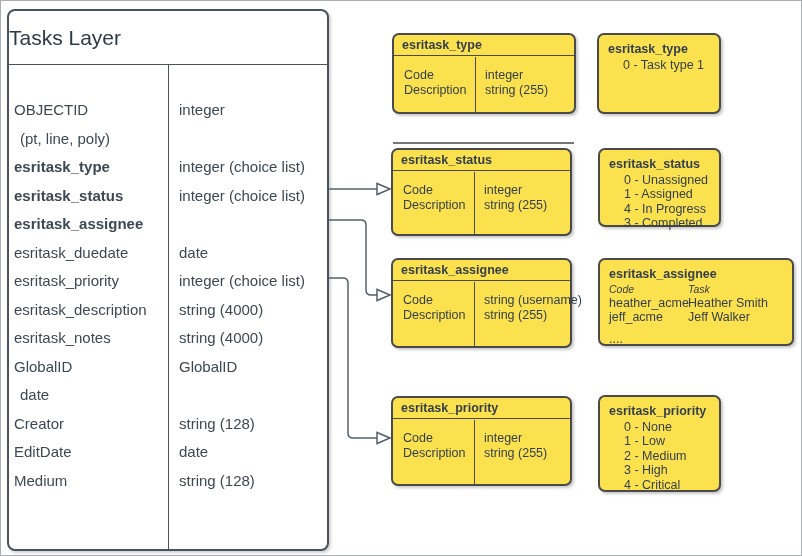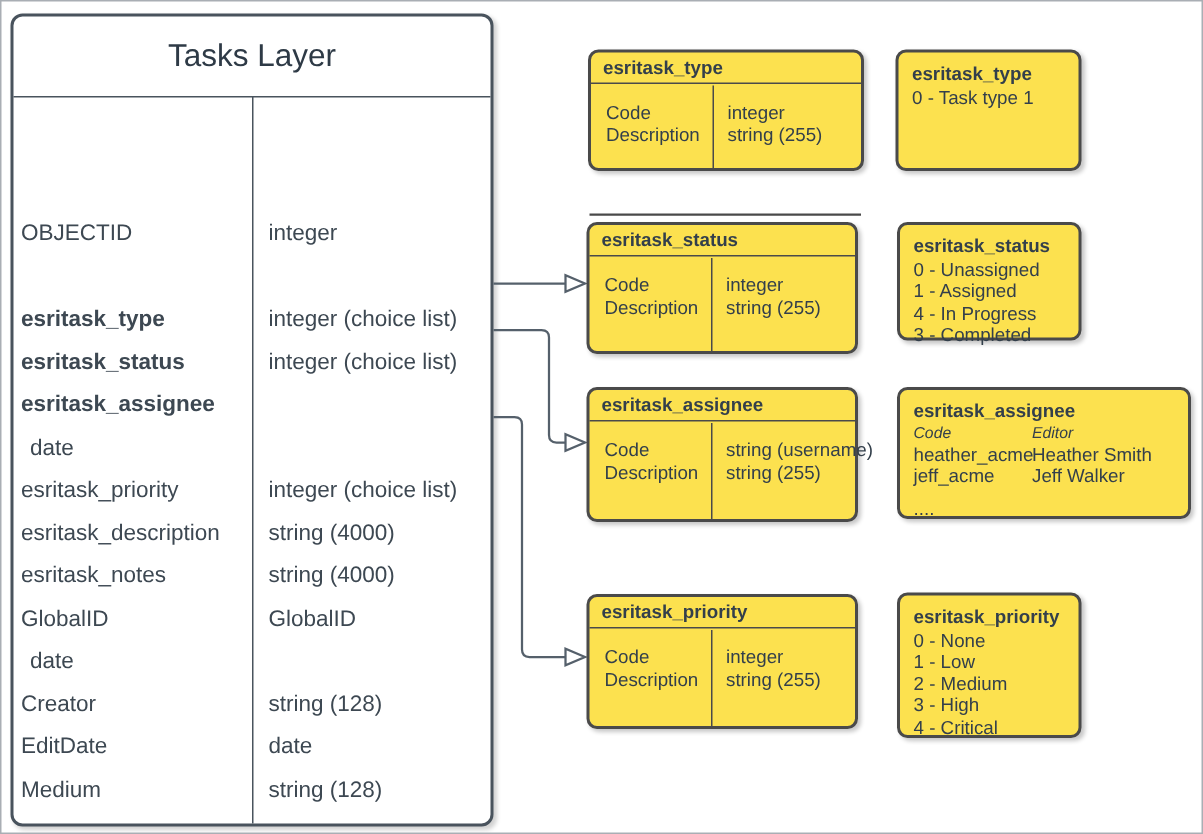--- a/index.html
+++ b/index.html
@@ -9,25 +9,25 @@
     font-family:"Liberation Sans", sans-serif;color:#333f4b;
   }
   
   .tasks{
     position:absolute;left:6px;top:8px;width:322px;height:542px;
     background:#fff;border:2px solid #49535d;border-radius:8px;
     box-shadow:2px 2px 3px rgba(0,0,0,0.18);box-sizing:border-box;
   }
   .tasks-title{
     position:absolute;top:0;left:0;right:0;height:53px;line-height:53px;
-    text-align:center;font-size:21px;color:#2e3a46;
+    text-align:left;font-size:21px;color:#2e3a46;
   }
   .tasks-hdiv{position:absolute;top:53px;left:0;right:0;border-top:1.5px solid #49535d;}
   .tasks-vdiv{position:absolute;top:53px;bottom:0;left:159px;border-left:1.5px solid #49535d;}
-  .tasks-rows{position:absolute;top:85px;left:0;right:0;margin-top:46px;}
+  .tasks-rows{position:absolute;top:85px;left:0;right:0;}
   .trow{display:flex;height:28.5px;line-height:28.5px;font-size:15px;color:#3d4852;}
   .trow .fname{width:159px;padding-left:5px;box-sizing:border-box;white-space:nowrap;}
   .trow .ftype{padding-left:11px;white-space:nowrap;}
   .trow.bold .fname{font-weight:bold;}
   
   .defbox{
     position:absolute;background:#fce14f;border:2px solid #4a4a4a;border-radius:7px;
     box-shadow:2px 2px 3px rgba(0,0,0,0.22);box-sizing:border-box;
   }
   .defbox .hd{
@@ -39,21 +39,21 @@
   .defbox .col{position:absolute;top:11px;font-size:12.5px;line-height:15px;color:#333f4b;white-space:nowrap;}
   .defbox .col-l{left:10px;}
   .defbox .col-r{left:91px;}
   
   .valbox{
     position:absolute;background:#fce14f;border:2px solid #4a4a4a;border-radius:7px;
     box-shadow:2px 2px 3px rgba(0,0,0,0.22);box-sizing:border-box;
     padding:7px 6px 0 9px;font-size:12.5px;line-height:14.5px;color:#333f4b;
   }
   .valbox .hd{font-weight:bold;margin-bottom:1px;white-space:nowrap;}
-  .valbox .ln{white-space:nowrap;}
+  .valbox .ln{white-space:nowrap;margin-left:15px;}
   .agrid{display:grid;grid-template-columns:79px auto;column-gap:0;white-space:nowrap;}
   .agrid .ital{font-style:italic;font-size:10.5px;line-height:13px;}
   .ellipsis{margin-top:7px;}
   
   .wires{position:absolute;left:0;top:0;pointer-events:none;}
 </style>
 </head>
 <body>
 
 <div class="canvas">
@@ -61,33 +61,35 @@
   <div class="tasks">
     <div class="tasks-title">Tasks Layer</div>
     <div class="tasks-hdiv"></div>
     <div class="tasks-vdiv"></div>
     <div class="tasks-rows">
       <div class="trow">
           <div class="fname">OBJECTID</div>
           <div class="ftype">integer</div>
         </div>
       <div class="trow">
+          <div class="ftype">(pt, line, poly)</div>
         </div>
       <div class="trow bold">
           <div class="fname">esritask_type</div>
           <div class="ftype">integer (choice list)</div>
         </div>
       <div class="trow bold">
           <div class="fname">esritask_status</div>
           <div class="ftype">integer (choice list)</div>
         </div>
       <div class="trow bold">
           <div class="fname">esritask_assignee</div>
         </div>
       <div class="trow">
+          <div class="fname">esritask_duedate</div>
           <div class="ftype">date</div>
         </div>
       <div class="trow">
           <div class="fname">esritask_priority</div>
           <div class="ftype">integer (choice list)</div>
         </div>
       <div class="trow">
           <div class="fname">esritask_description</div>
           <div class="ftype">string (4000)</div>
         </div>
@@ -201,21 +203,21 @@
     <div class="ln">0 - Unassigned</div>
     <div class="ln">1 - Assigned</div>
     <div class="ln">4 - In Progress</div>
     <div class="ln">3 - Completed</div>
   </div>
 
   <div class="valbox" style="left:597px;top:257px;width:196px;height:88px;">
     <div class="hd">esritask_assignee</div>
     <div class="agrid">
       <div class="ital">Code</div>
-      <div class="ital">Editor</div>
+      <div class="ital">Task</div>
       <div>heather_acme</div>
       <div>Heather Smith</div>
       <div>jeff_acme</div>
       <div>Jeff Walker</div>
     </div>
     <div class="ellipsis">....</div>
   </div>
 
   <div class="valbox" style="left:597px;top:394px;width:123px;height:97px;">
     <div class="hd">esritask_priority</div>

